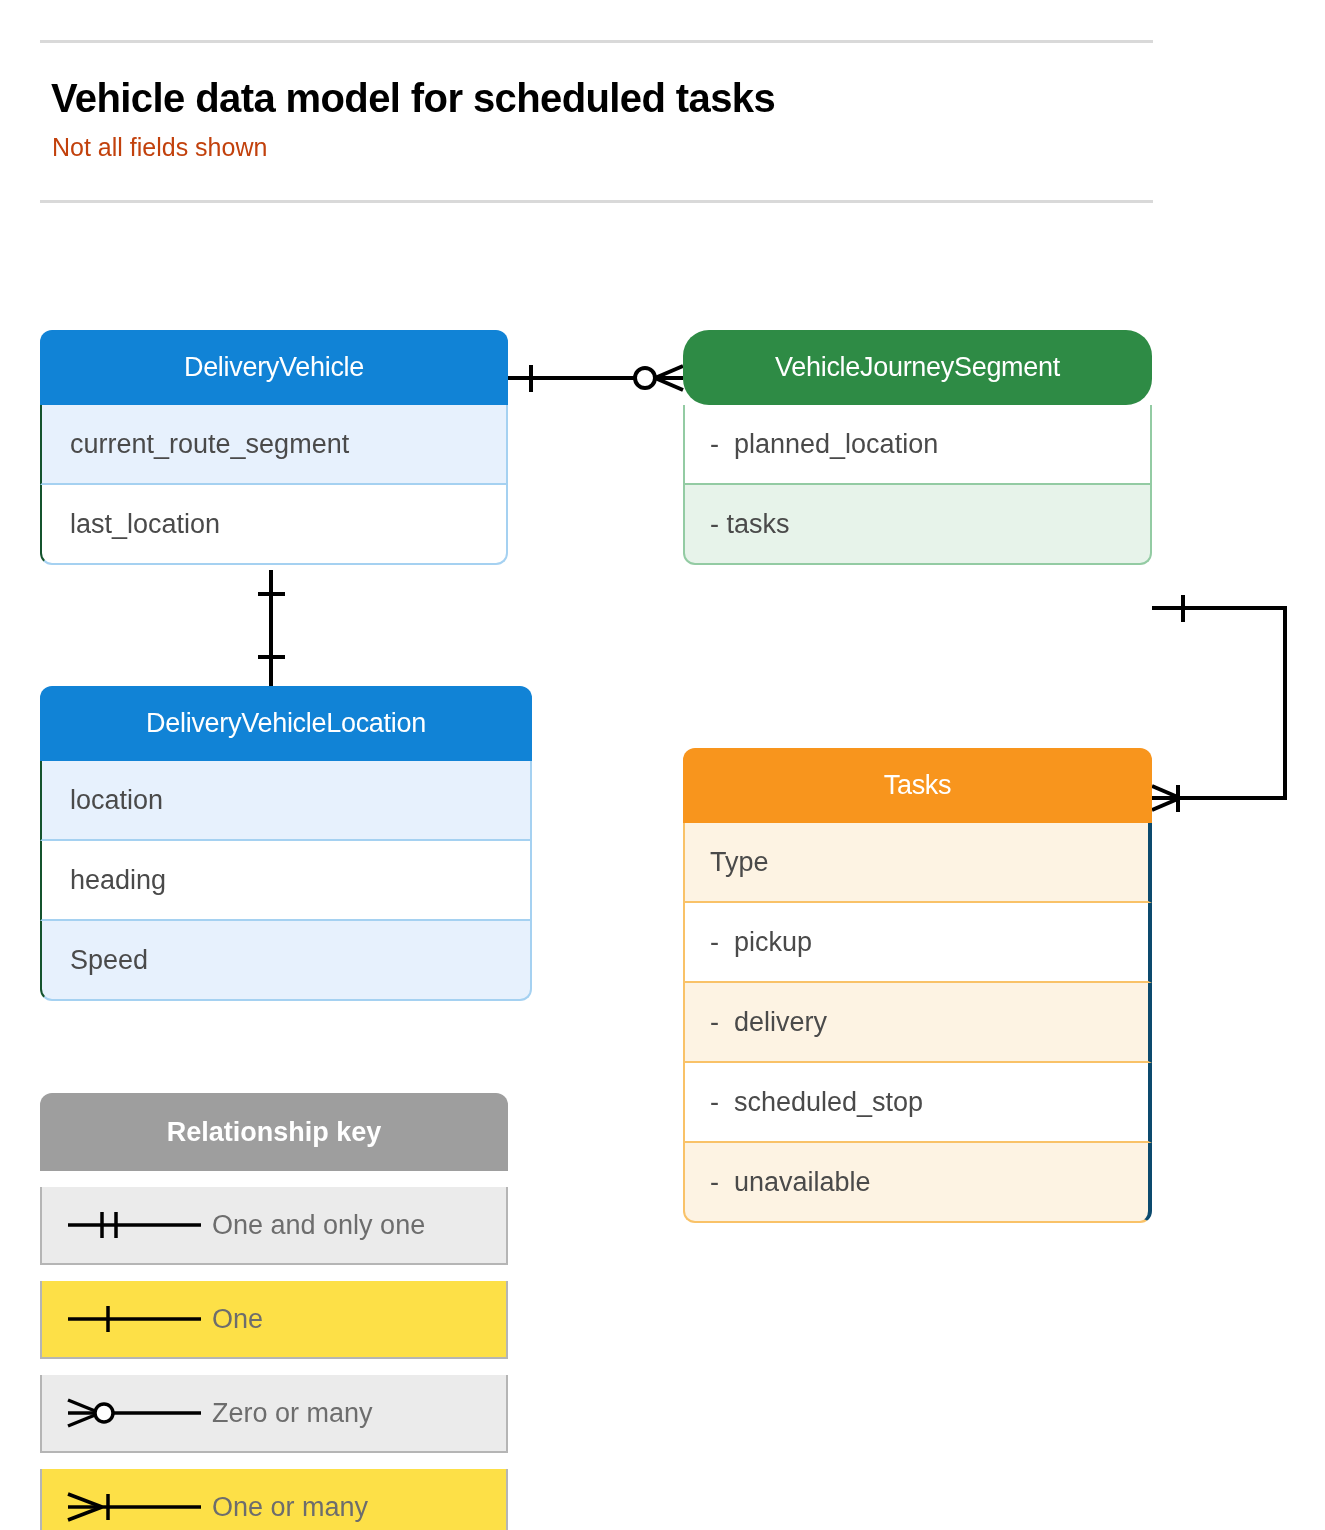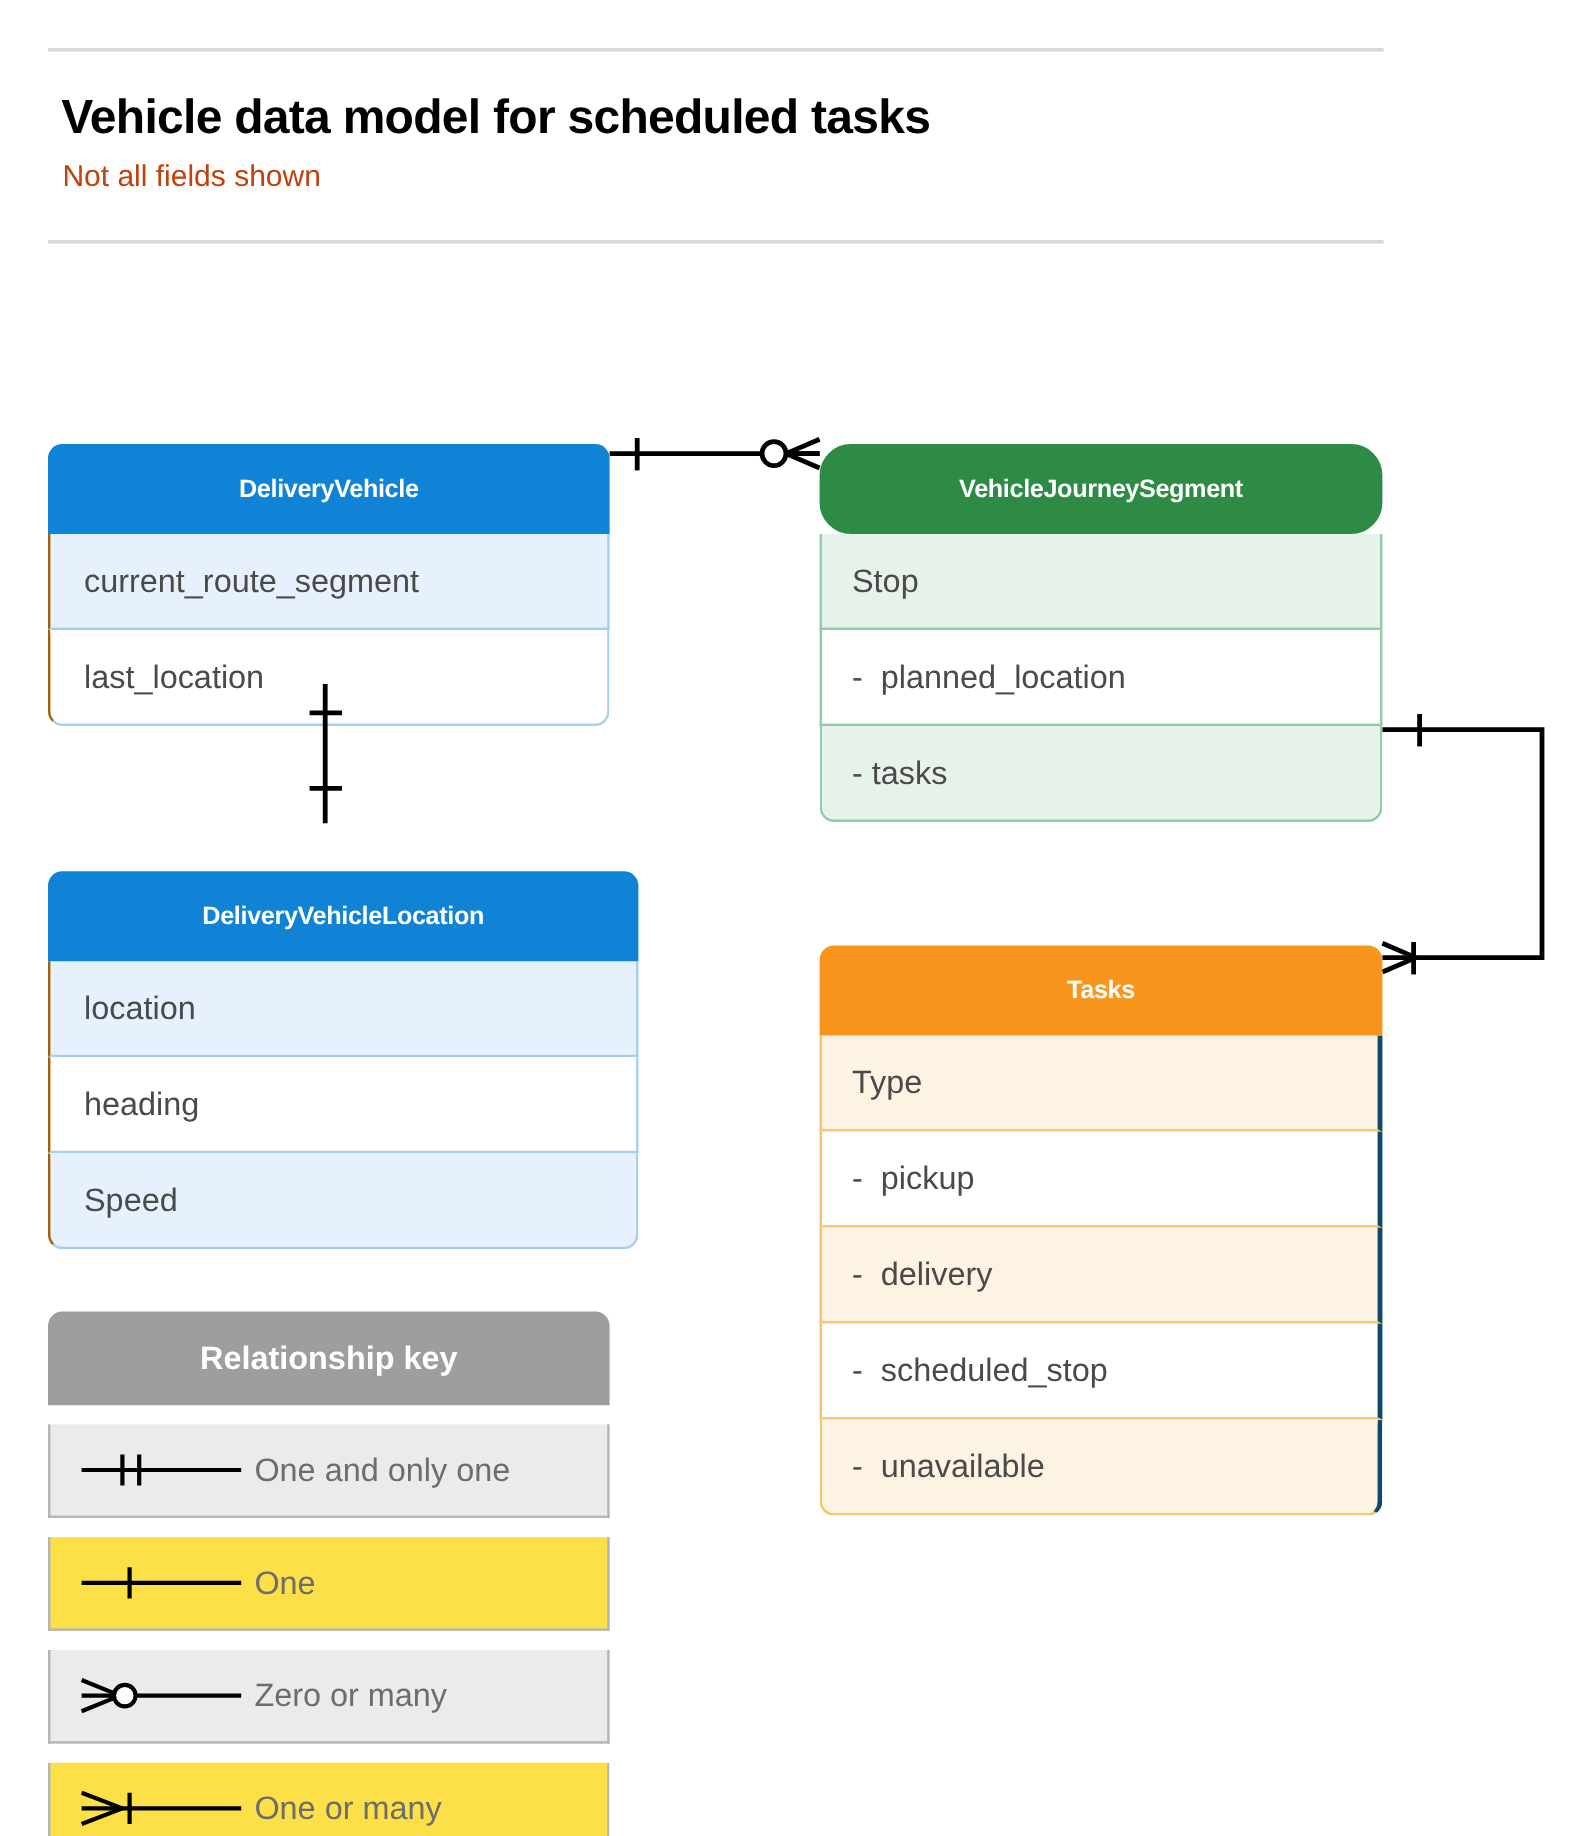--- a/index.html
+++ b/index.html
@@ -50,48 +50,47 @@
   .entity {
     position: absolute;
     box-sizing: border-box;
     border-radius: 14px;
   }
   .entity .ent-header {
     box-sizing: border-box;
     height: 75px;
     border-radius: 12px 12px 0 0;
     color: #ffffff;
-    font-size: 21px;
-    font-weight: bold;
+    font-size: 27px;
+    font-weight: normal;
     display: flex;
     align-items: center;
     justify-content: center;
     letter-spacing: -0.3px;
     position: relative;
     z-index: 2;
-    margin-top: 40px;
   }
   .entity .ent-row {
     box-sizing: border-box;
     height: 80px;
     display: flex;
     align-items: center;
     padding-left: 25px;
     font-size: 27px;
     color: #4a4a4a;
     white-space: pre;
   }
   .entity .ent-row:last-child {
     border-radius: 0 0 12px 12px;
   }
 
   
   .theme-blue .ent-header { background: #1183d6; }
   .theme-blue .ent-row {
-    border-left: 2px solid #a16207;
+    border-left: 2px solid #14532d;
     border-right: 2px solid #a5d1f1;
     border-bottom: 2px solid #a5d1f1;
     padding-left: 28px;
   }
   .theme-blue .ent-row.alt { background: #e7f1fd; }
   .theme-blue .ent-row.plain { background: #ffffff; }
 
   
   .theme-green .ent-header { background: #2e8b45; border-radius: 26px; }
   .theme-green .ent-row {
@@ -186,21 +185,20 @@
 <div id="page-subtitle">Not all fields shown</div>
 
 <div class="entity theme-blue" id="entity-delivery-vehicle">
   <div class="ent-header">DeliveryVehicle</div>
   <div class="ent-row alt">current_route_segment</div>
   <div class="ent-row plain">last_location</div>
 </div>
 
 <div class="entity theme-green" id="entity-journey-segment">
   <div class="ent-header">VehicleJourneySegment</div>
-  <div class="ent-row alt">Stop</div>
   <div class="ent-row plain">-  planned_location</div>
   <div class="ent-row alt">- tasks</div>
 </div>
 
 <div class="entity theme-blue" id="entity-vehicle-location">
   <div class="ent-header">DeliveryVehicleLocation</div>
   <div class="ent-row alt">location</div>
   <div class="ent-row plain">heading</div>
   <div class="ent-row alt">Speed</div>
 </div>

